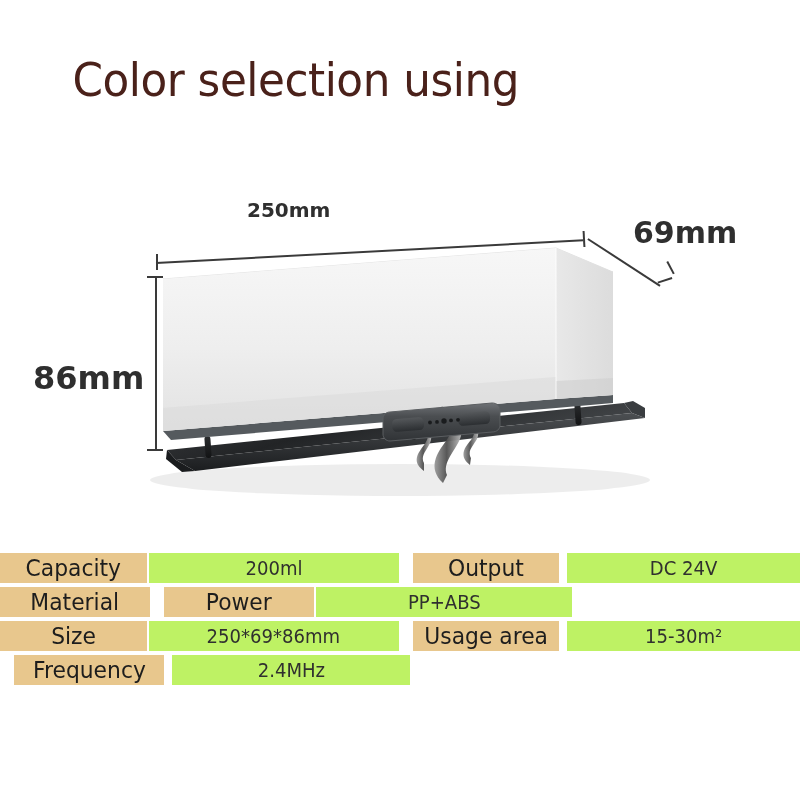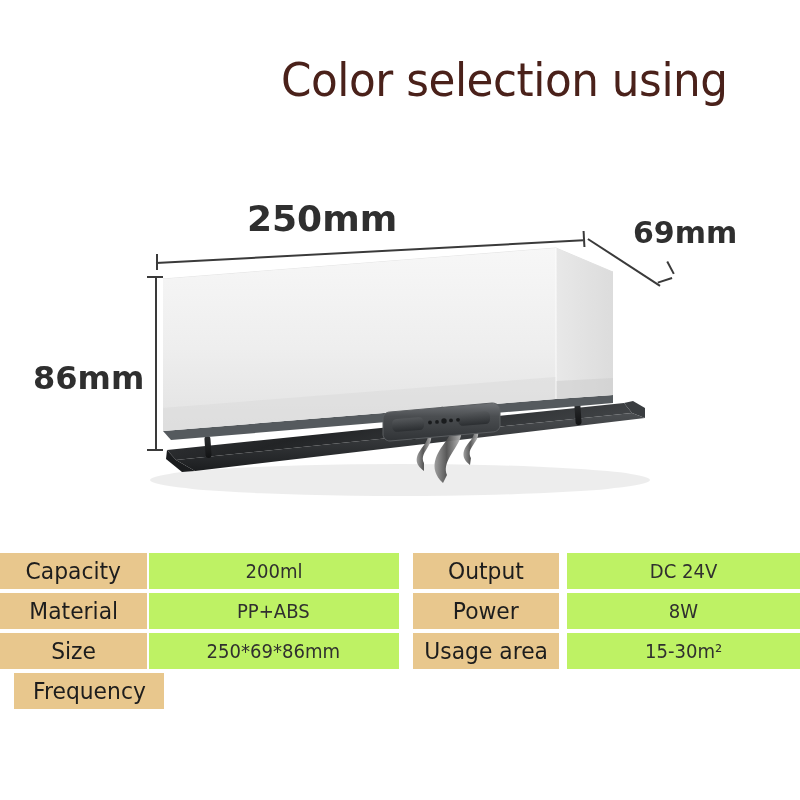--- a/index.html
+++ b/index.html
@@ -16,21 +16,22 @@
     font-family: "DejaVu Sans", "Liberation Sans", sans-serif;
     -webkit-font-smoothing: antialiased;
   }
 
   
   .title-block {
     position: absolute;
     left: 0;
     top: 56px;
     width: 754px;
-    text-align: right;
+    text-align: left;
+    padding-left: 46px;
   }
   .page-title {
     font-family: "DejaVu Sans", "Liberation Sans", sans-serif;
     font-size: 47px;
     line-height: 1.0;
     font-weight: 400;
     color: #4a211a;
     letter-spacing: -0.5px;
     transform: scaleX(0.93);
     transform-origin: center center;
@@ -48,21 +49,21 @@
 
   
   .dim-label {
     position: absolute;
     font-family: "DejaVu Sans", "Liberation Sans", sans-serif;
     font-weight: 700;
     color: #2f2f2f;
     white-space: nowrap;
     letter-spacing: 0px;
   }
-  .dim-width  { left: 247px; top: 48px;  font-size: 36px; }
+  .dim-width  { left: 247px; top: 48px;  font-size: 20px; }
   .dim-depth  { left: 633px; top: 65px;  font-size: 30px; }
   .dim-height { left: 33px;  top: 209px; font-size: 32px; }
 
   .dim-line { position: absolute; background: #3a3a3a; }
 
   
   .dl-top       { left: 156px; top: 112px; width: 428px; height: 1.6px;
                   transform: rotate(-3.05deg); transform-origin: left center; }
   .dl-top-tick-l{ left: 156px; top: 104px; width: 1.6px; height: 16px; }
   .dl-top-tick-r{ left: 583px; top: 81px;  width: 1.6px; height: 16px;
@@ -88,21 +89,21 @@
   
   .spec-table {
     position: absolute;
     left: 0;
     top: 553px;
     width: 800px;
   }
   .spec-row {
     display: flex;
     width: 800px;
-    height: 36px;
+    height: 30px;
     margin-bottom: 4px;
   }
   .spec-row:last-child { margin-bottom: 0; }
 
   .cell {
     display: flex;
     align-items: center;
     justify-content: center;
     font-family: "DejaVu Sans", "Liberation Sans", sans-serif;
     color: #1d1d1d;
@@ -285,28 +286,25 @@
     </div>
     <div class="cell cell-value w-value-b">
       <span>DC 24V</span>
     </div>
   </div>
 
   <div class="spec-row">
     <div class="cell cell-label w-label-a">
       <span>Material</span>
     </div>
+    <div class="cell cell-label w-label-b">
+      <span>Power</span>
+    </div>
     <div class="cell cell-value w-value-a">
       <span>PP+ABS</span>
-    </div>
-    <div class="cell cell-label w-label-b">
-      <span>Power</span>
-    </div>
-    <div class="cell cell-value w-value-b">
-      <span>8W</span>
     </div>
   </div>
 
   <div class="spec-row">
     <div class="cell cell-label w-label-a">
       <span>Size</span>
     </div>
     <div class="cell cell-value w-value-a">
       <span>250*69*86mm</span>
     </div>
@@ -315,15 +313,18 @@
     </div>
     <div class="cell cell-value w-value-b">
       <span>15-30m²</span>
     </div>
   </div>
 
   <div class="spec-row">
     <div class="cell cell-label w-label-b">
       <span>Frequency</span>
     </div>
+    <div class="cell cell-value w-value-b">
+      <span>2.4MHz</span>
+    </div>
   </div>
 
 </div>
 
 </body></html>

